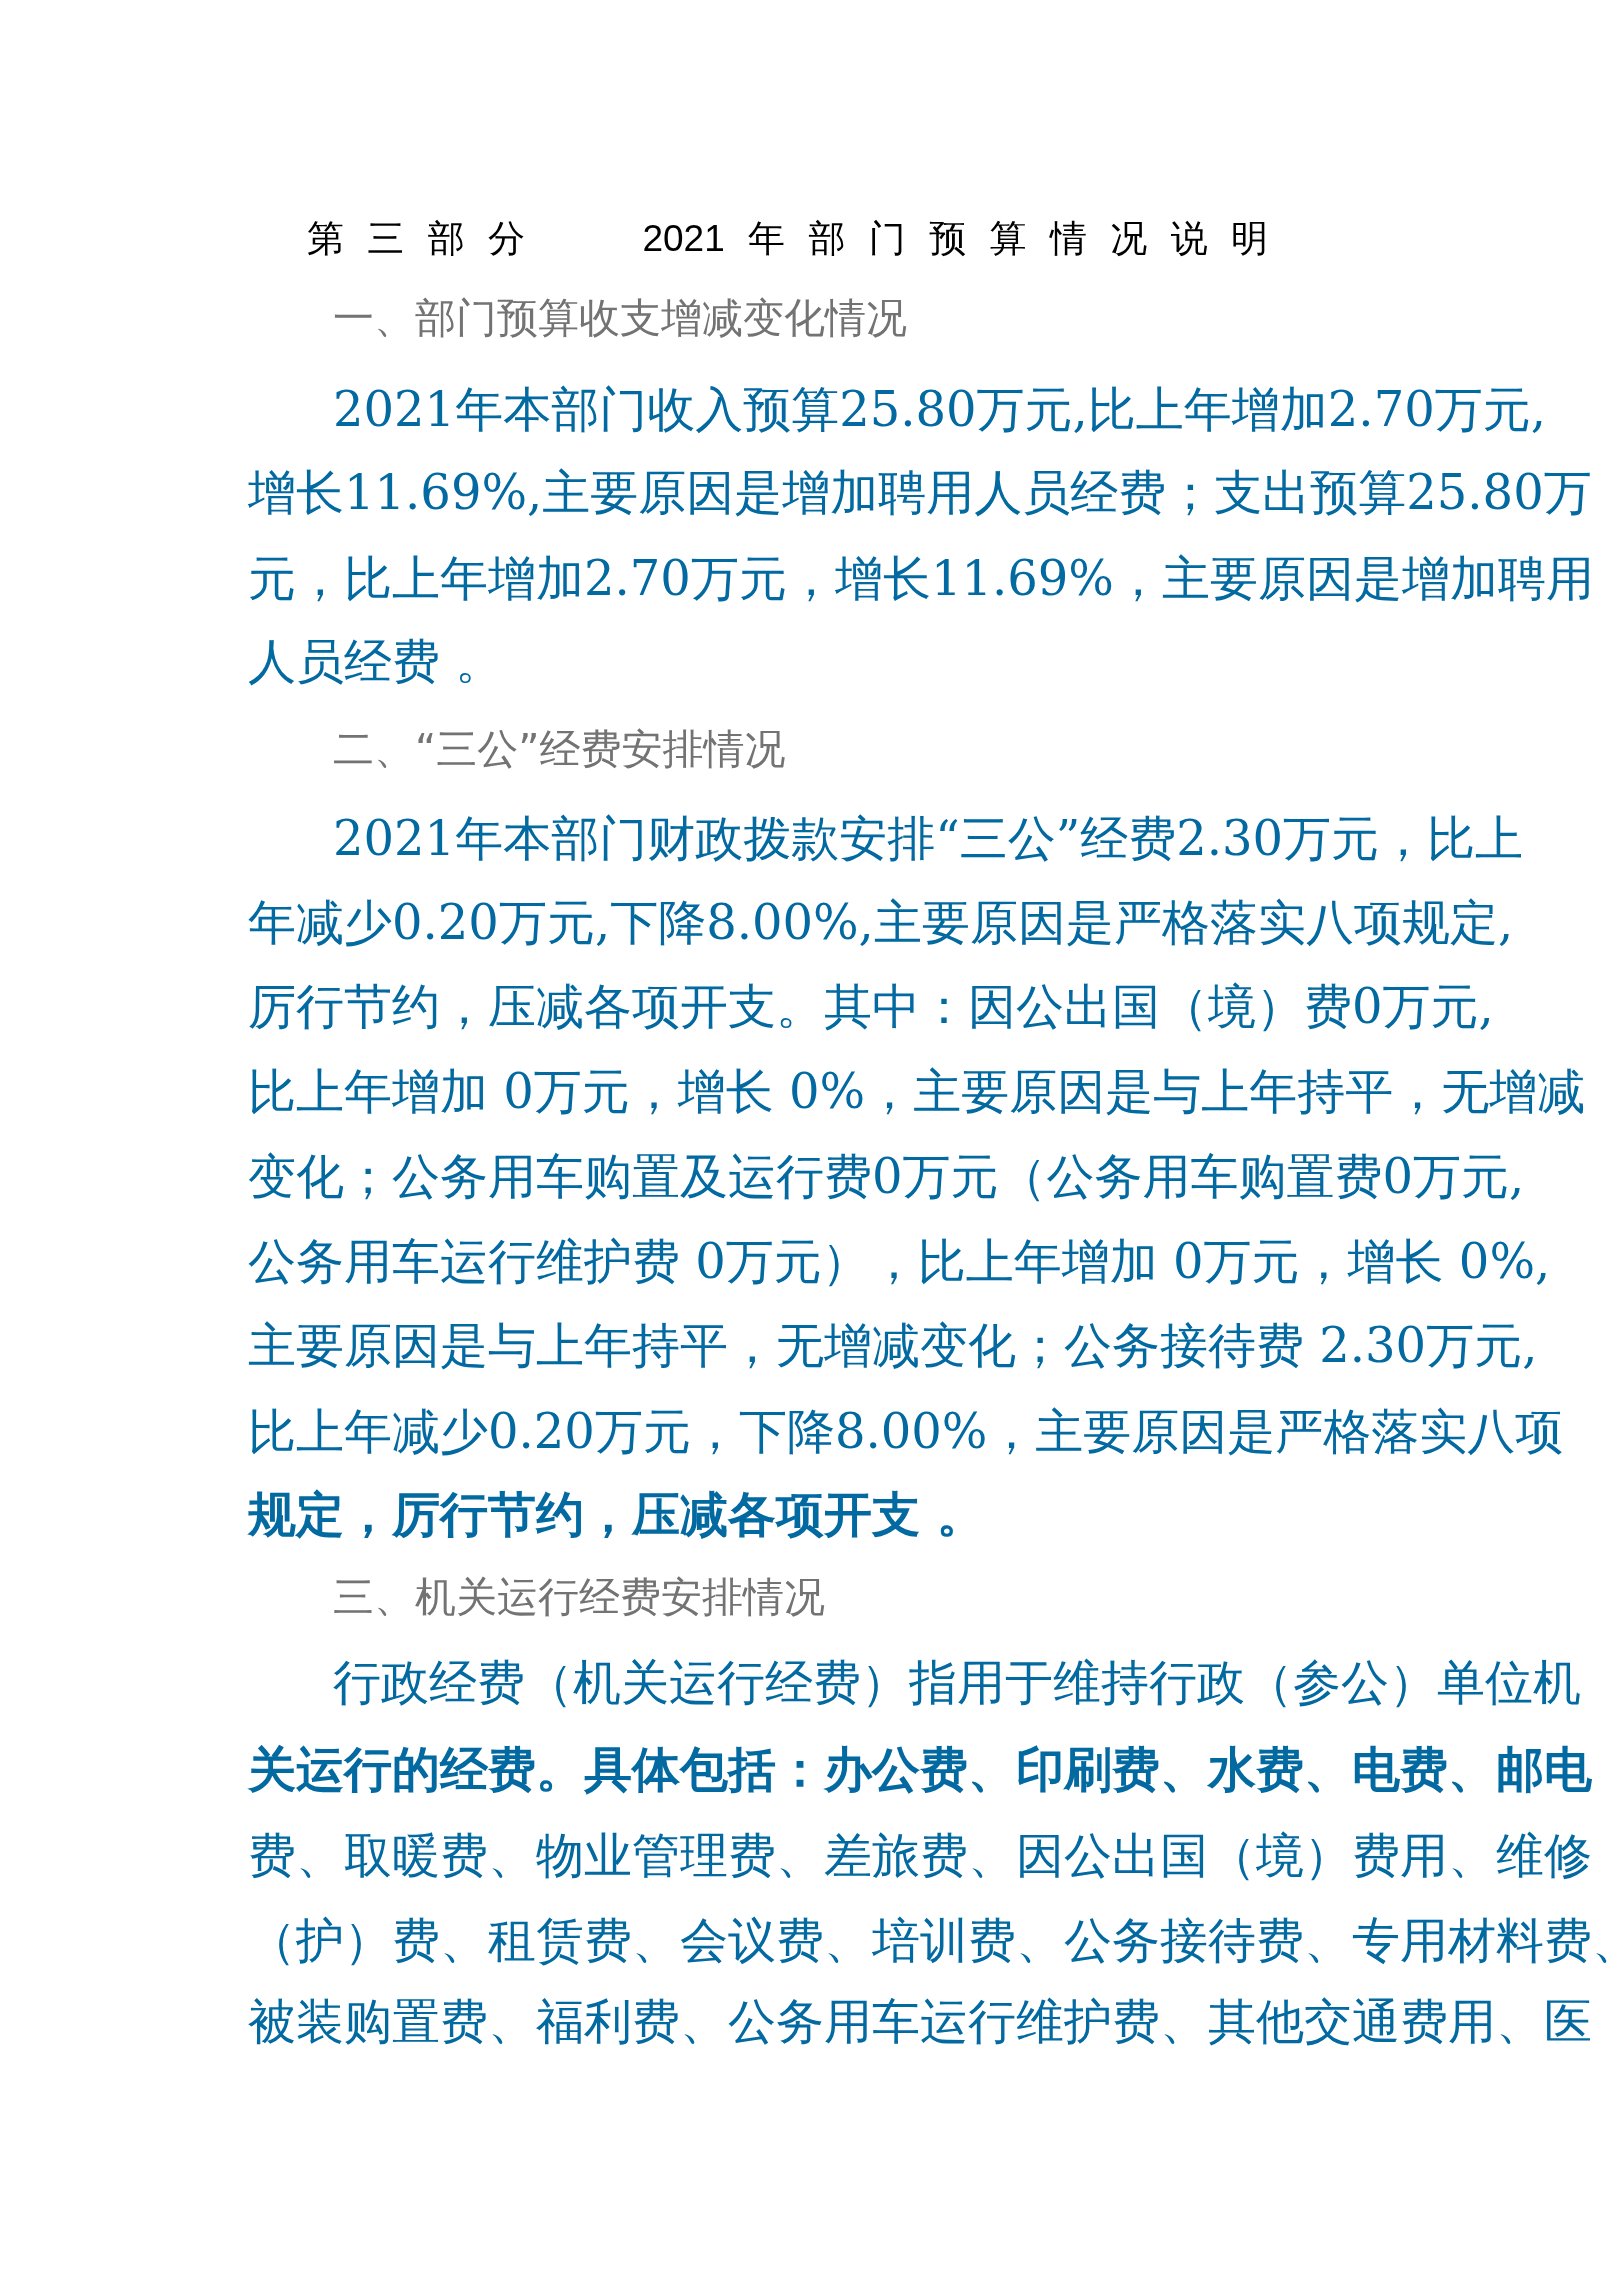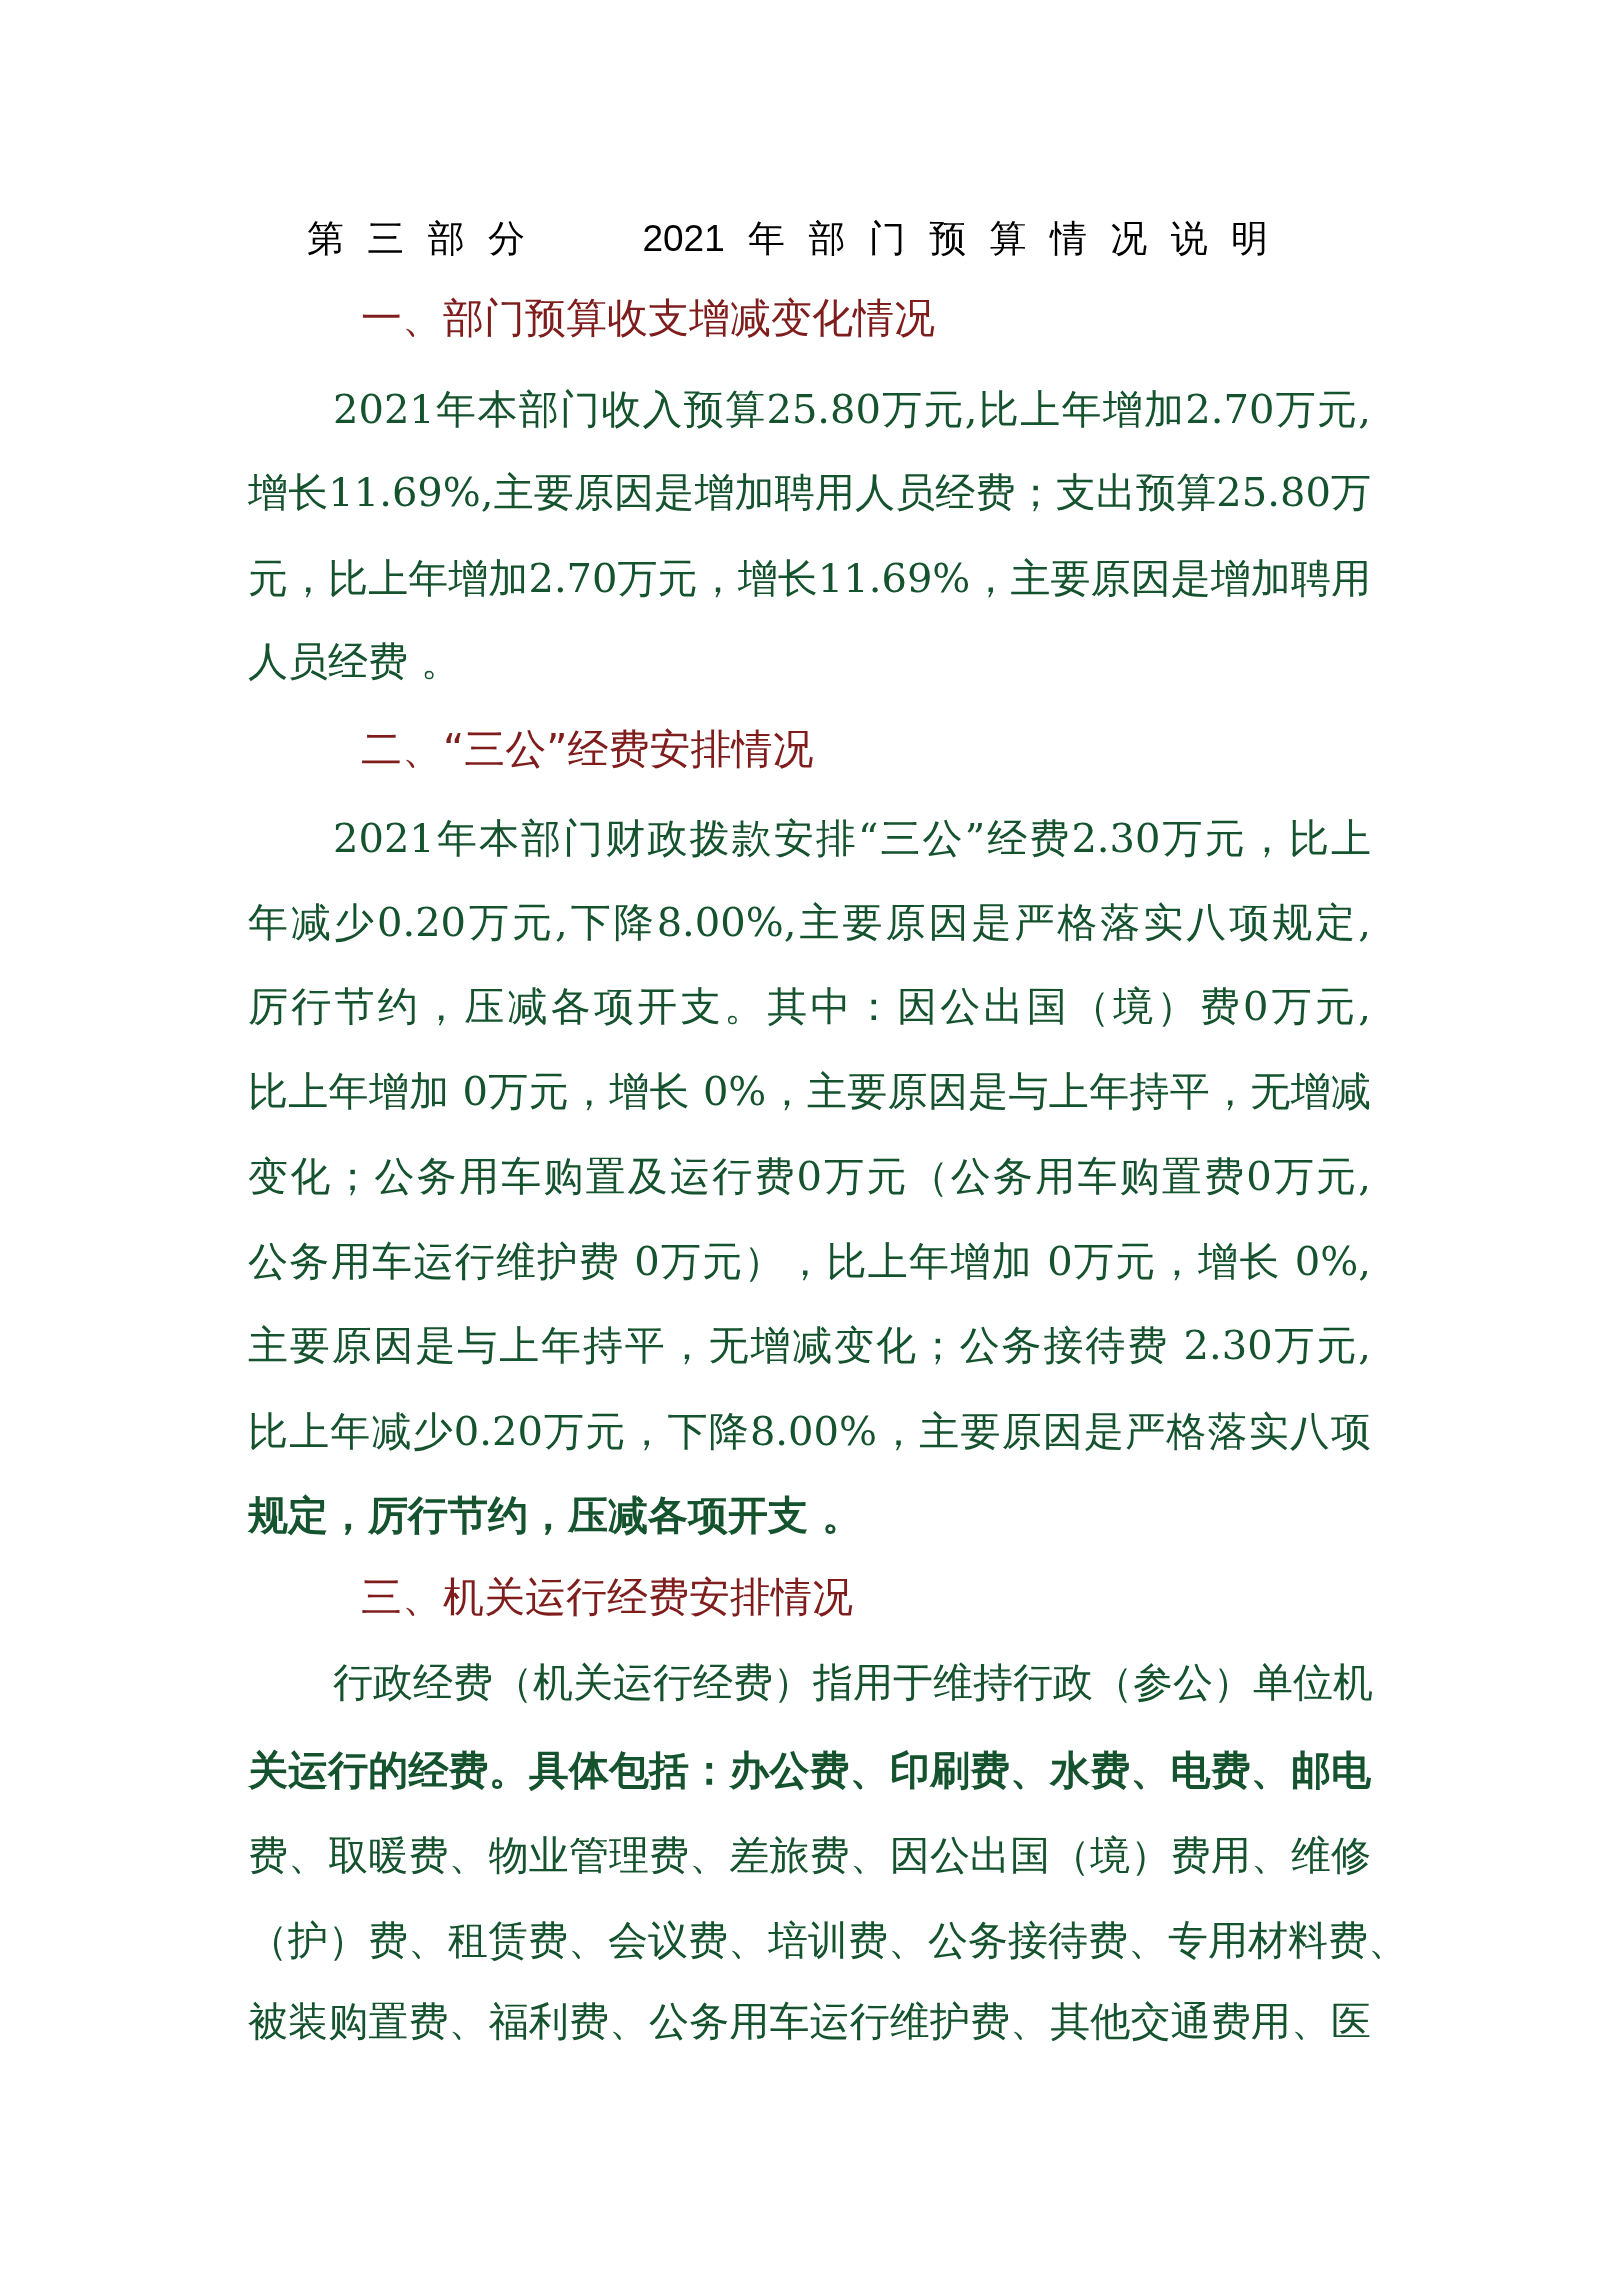--- a/index.html
+++ b/index.html
@@ -7,27 +7,27 @@
   .page { position: absolute; left: 0; top: 0; width: 1621px; height: 2293px; background: #fff; }
   .title {
     position: absolute; left: 307px; top: 204px; width: 961px;
     font-family: Liberation Sans, sans-serif;
     font-size: 37px; line-height: 69px; white-space: nowrap;
     text-align: justify; text-align-last: justify; color: #000;
   }
   .heading {
     position: absolute; left: 333px;
     font-family: "DejaVu Sans", "Liberation Sans", sans-serif;
-    font-size: 41px; line-height: 55px; white-space: nowrap; color: #7f1d1d; margin-left: 28px;
+    font-size: 41px; line-height: 55px; white-space: nowrap; color: #737373;
   }
   .line {
     position: absolute; left: 248px; width: 1123px;
     font-family: "DejaVu Serif", "Liberation Serif", serif;
-    font-size: 40px; line-height: 55px; white-space: nowrap;
-    text-align: justify; text-align-last: justify; color: #14532d;
+    font-size: 48px; line-height: 55px; white-space: nowrap;
+    text-align: justify; text-align-last: justify; color: #0369a1;
   }
   .line.first { left: 333px; width: 1038px; }
   .line.last { text-align-last: left; }
 </style>
 </head>
 <body>
 
 <div class="page">
 
   <div class="title" style="top:204px;">第三部分　 2021年部门预算情况说明</div>

